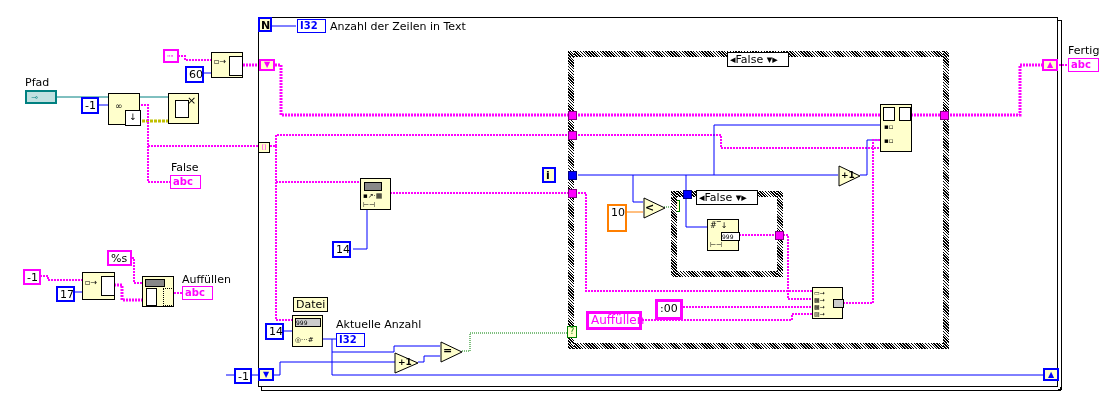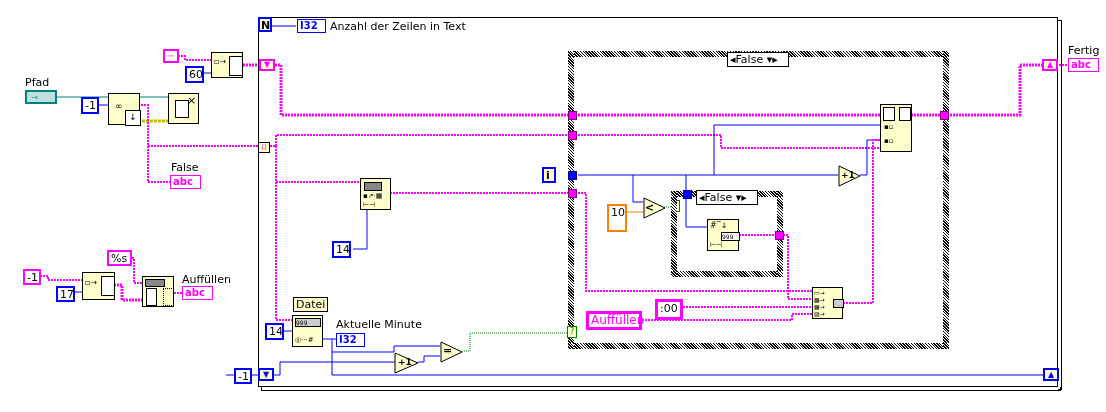--- a/index.html
+++ b/index.html
@@ -150,21 +150,21 @@
   <span class="abs" style="left:2px;top:22px;font-size:7px;">⊢⊣</span>
 </div>
 <div class="const c-blue" style="left:332px;top:241px;width:19px;height:17px;">14</div>
 
 <div class="lbl" style="left:293px;top:297px;border:1px solid #000;background:#ffffcc;padding:0 2px;">Datei</div>
 <div class="node" style="left:292px;top:315px;width:31px;height:32px;">
   <span class="abs" style="left:2px;top:2px;width:24px;height:7px;border:1px solid #000;background:#ccc;font-size:6px;line-height:7px;">999</span>
   <span class="abs" style="left:2px;top:20px;font-size:7px;">◎···#</span>
 </div>
 <div class="const c-blue" style="left:265px;top:323px;width:19px;height:17px;">14</div>
-<div class="lbl" style="left:336px;top:318px;">Aktuelle Minute</div>
+<div class="lbl" style="left:336px;top:318px;">Aktuelle Anzahl</div>
 <div class="ind ind-i32" style="left:336px;top:333px;width:29px;height:14px;">I32</div>
 
 <svg class="abs" style="left:394px;top:352px;" width="26" height="22">
   <polygon points="1,1 24,11 1,21" fill="#ffffcc" stroke="#000"></polygon>
 </svg>
 <div class="lbl" style="left:398px;top:356px;font-size:9px;font-weight:bold;">+1</div>
 <svg class="abs" style="left:440px;top:341px;" width="24" height="22">
   <polygon points="1,1 22,11 1,21" fill="#ffffcc" stroke="#000"></polygon>
 </svg>
 <div class="lbl" style="left:443px;top:344px;font-size:11px;font-weight:bold;">=</div>

